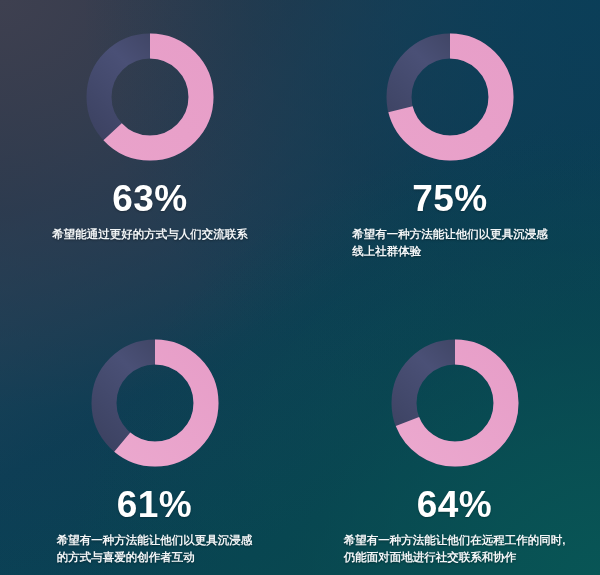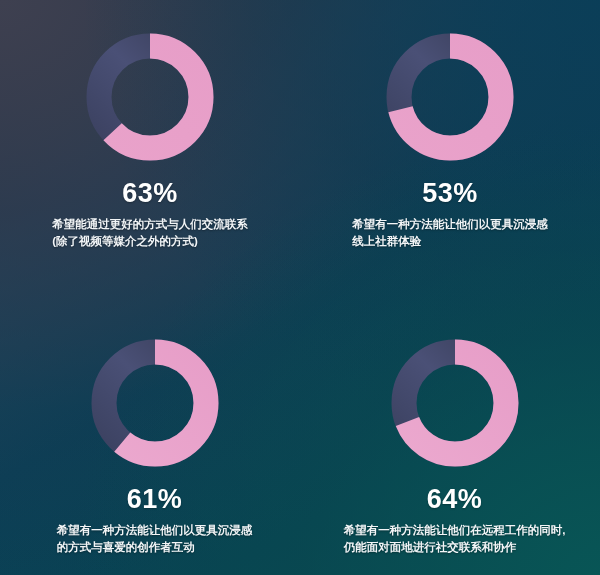--- a/index.html
+++ b/index.html
@@ -52,21 +52,21 @@
   }
   .donut-wrap svg {
     display: block;
     width: 130px;
     height: 130px;
     overflow: visible;
   }
 
   .percent {
     margin-top: 18px;
-    font-size: 27px;
+    font-size: 37px;
     font-weight: bold;
     color: #FFFFFF;
     letter-spacing: 0.5px;
     line-height: 1;
     text-shadow: 0 1px 2px rgba(0,0,0,0.28);
   }
 
   .caption {
     margin-top: 9px;
     font-size: 11.5px;
@@ -99,21 +99,20 @@
               <stop offset="100%" stop-color="#E79EC8"></stop>
             </linearGradient>
           </defs>
           <circle class="seg-remainder" cx="65" cy="65" r="51" fill="none" stroke="url(#remGrad1)" stroke-width="25"></circle>
           <circle class="seg-filled" cx="65" cy="65" r="51" fill="none" stroke="url(#fillGrad1)" stroke-width="25" stroke-dasharray="201.879 118.564" transform="rotate(-90 65 65)"></circle>
         </svg>
       </div>
       <div class="percent">63%</div>
       <div class="caption">
         <span class="line">希望能通过更好的方式与人们交流联系</span>
-        <span class="line">(除了视频等媒介之外的方式)</span>
       </div>
     </div>
 
     <div class="stat-cell row-top">
       <div class="donut-wrap">
         <svg viewBox="0 0 130 130" role="img">
           <defs>
             <linearGradient id="remGrad2" x1="0" y1="1" x2="1" y2="0">
               <stop offset="0%" stop-color="#3B4160"></stop>
               <stop offset="55%" stop-color="#4A5076"></stop>
@@ -121,21 +120,21 @@
             </linearGradient>
             <linearGradient id="fillGrad2" x1="0" y1="0" x2="1" y2="1">
               <stop offset="0%" stop-color="#E9A2CA"></stop>
               <stop offset="100%" stop-color="#E79EC8"></stop>
             </linearGradient>
           </defs>
           <circle class="seg-remainder" cx="65" cy="65" r="51" fill="none" stroke="url(#remGrad2)" stroke-width="25"></circle>
           <circle class="seg-filled" cx="65" cy="65" r="51" fill="none" stroke="url(#fillGrad2)" stroke-width="25" stroke-dasharray="227.514 92.928" transform="rotate(-90 65 65)"></circle>
         </svg>
       </div>
-      <div class="percent">53%</div>
+      <div class="percent">75%</div>
       <div class="caption">
         <span class="line">希望有一种方法能让他们以更具沉浸感</span>
         <span class="line">线上社群体验</span>
       </div>
     </div>
 
     <div class="stat-cell row-bottom">
       <div class="donut-wrap">
         <svg viewBox="0 0 130 130" role="img">
           <defs>

